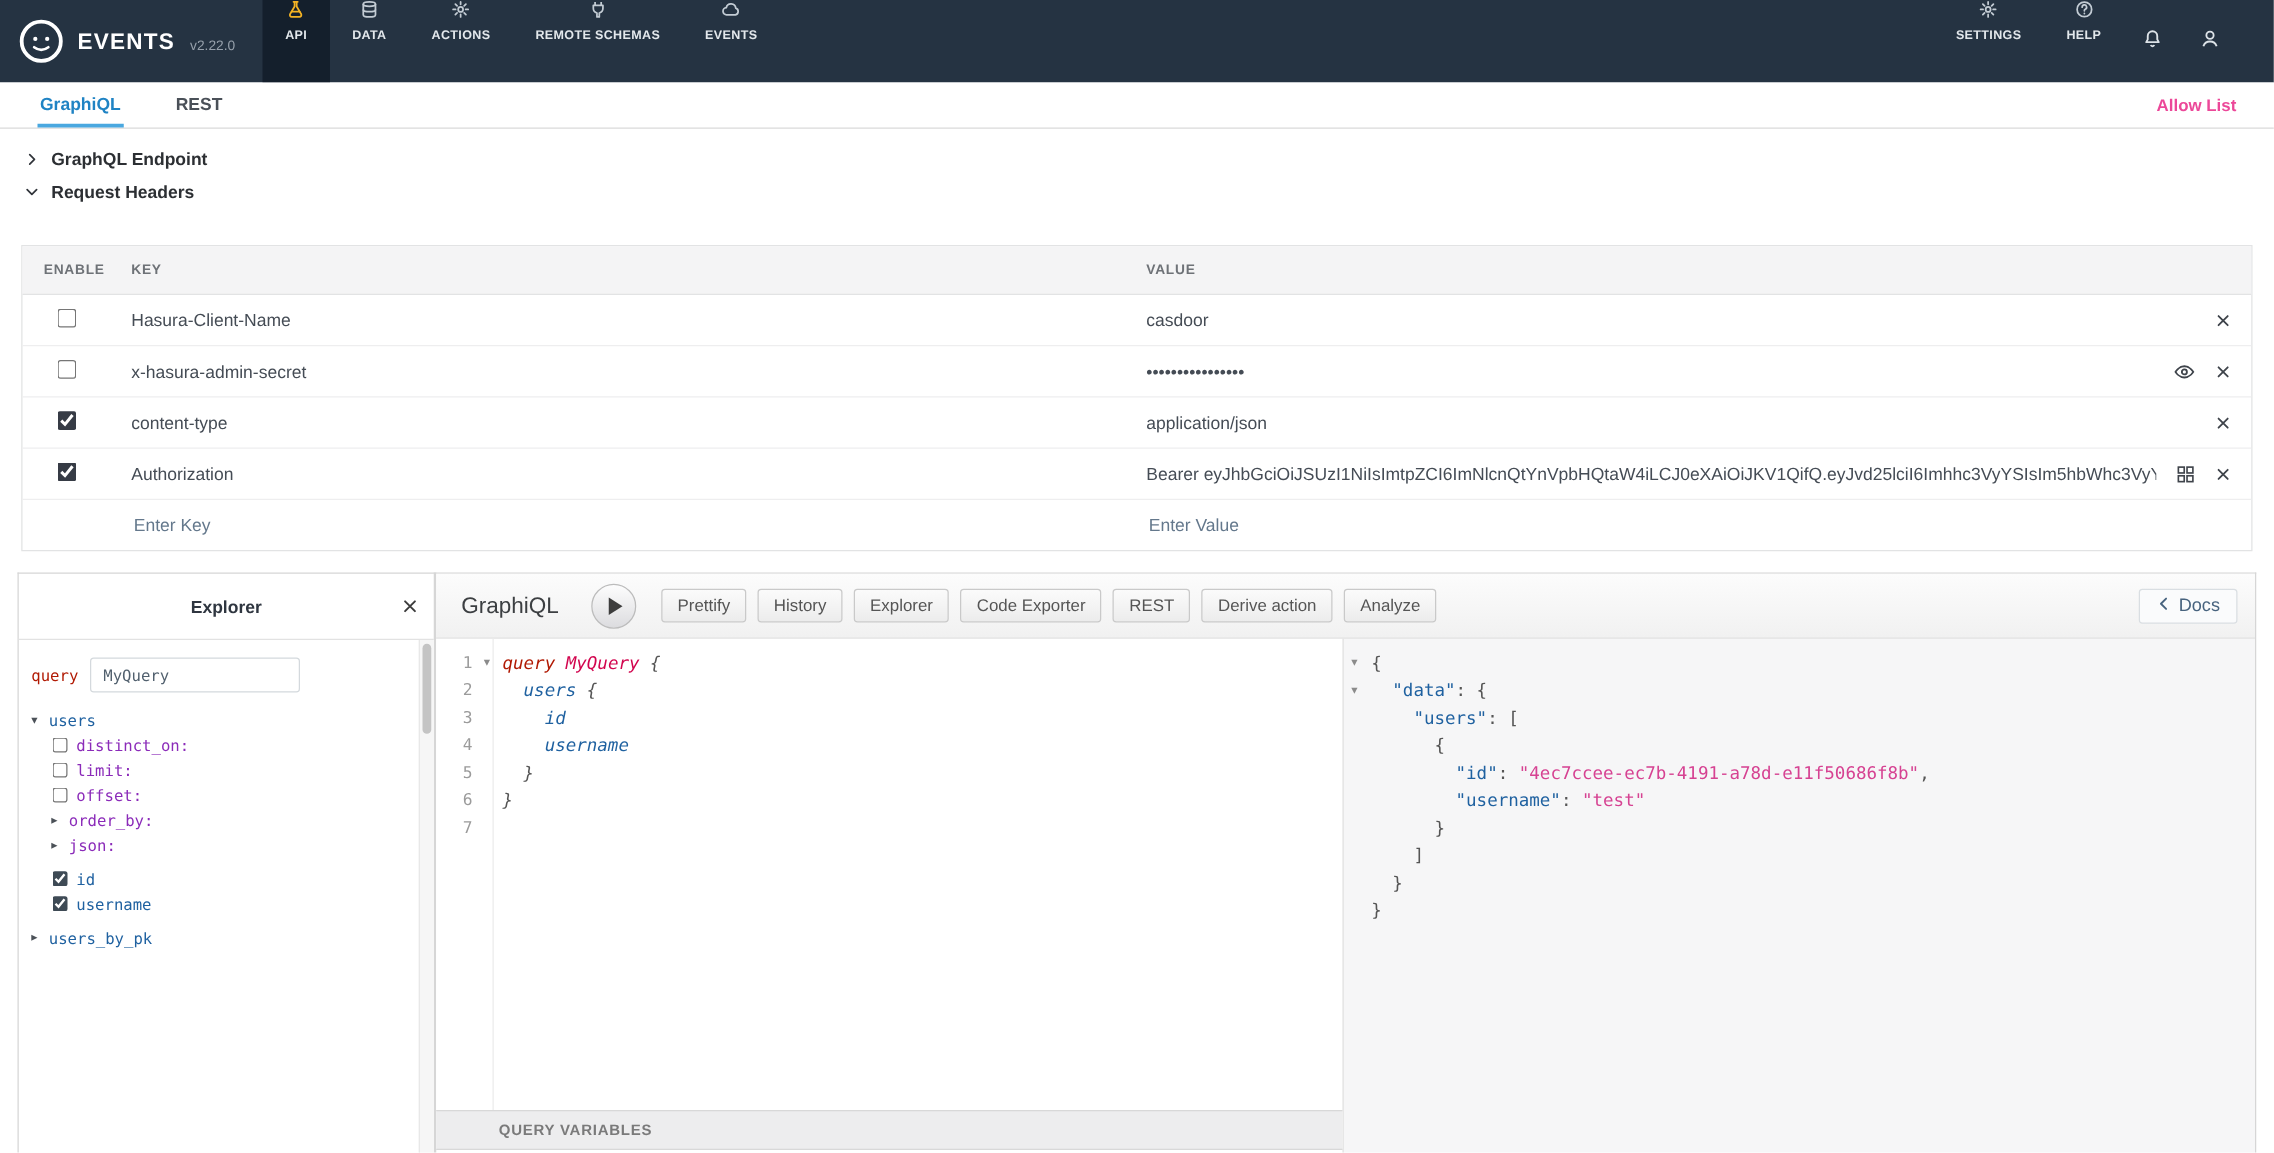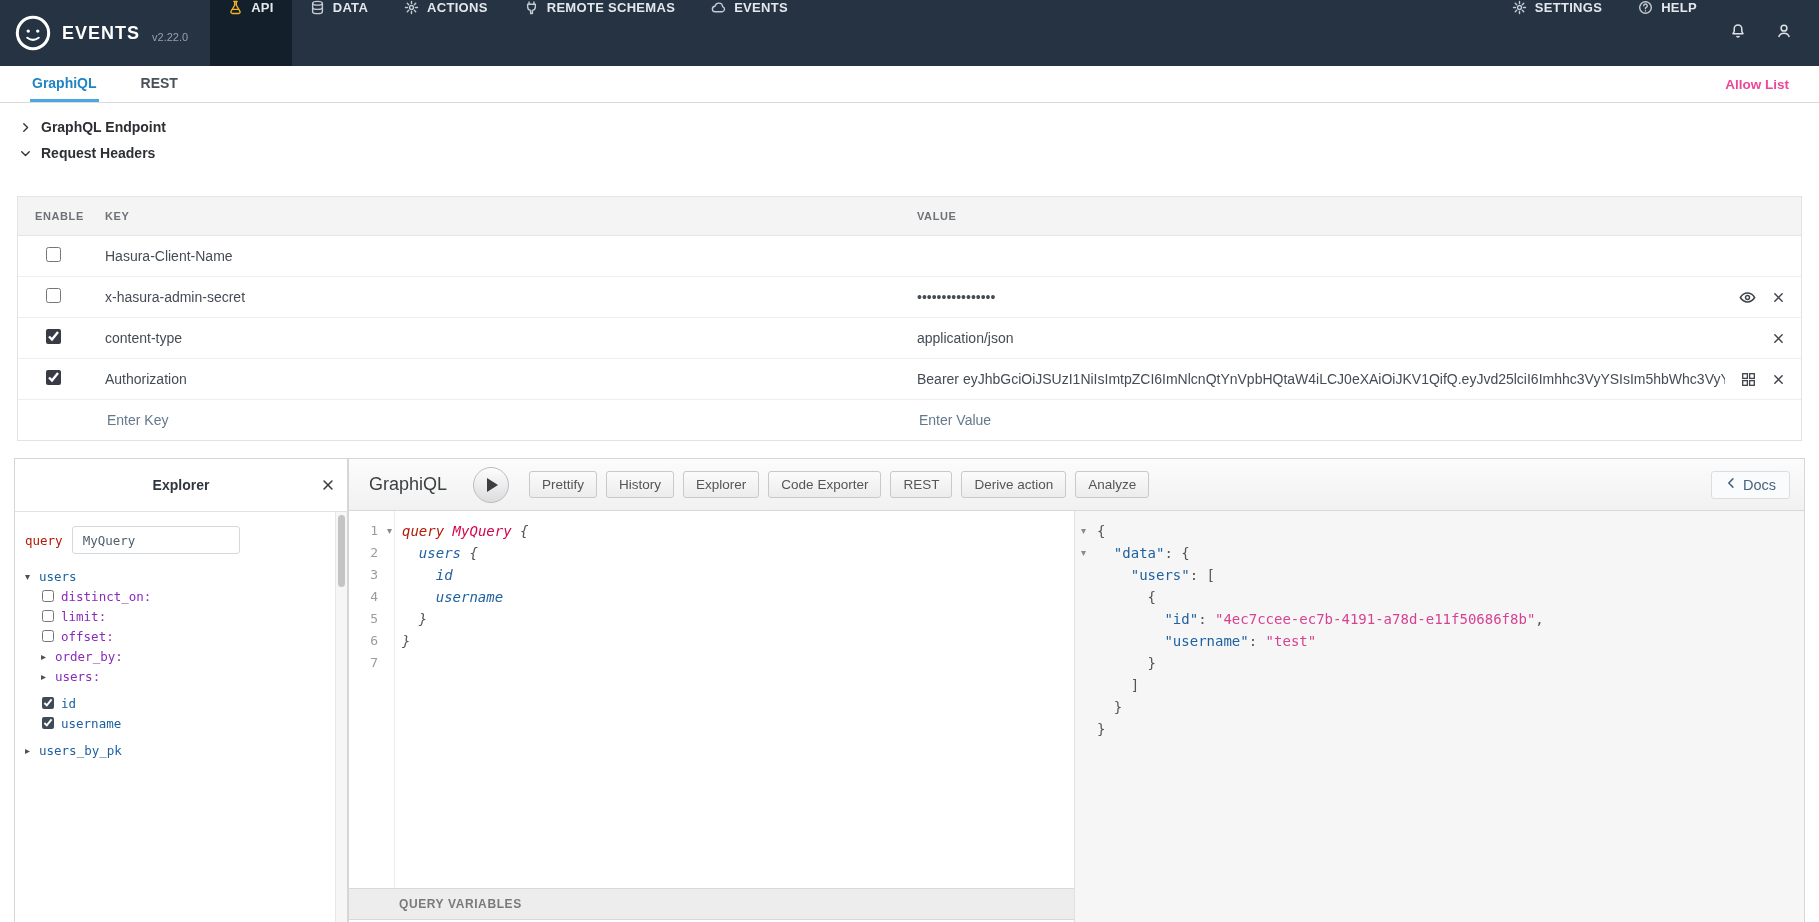--- a/index.html
+++ b/index.html
@@ -5,25 +5,25 @@
   html,body{margin:0;padding:0;width:1819px;height:922px;overflow:hidden;background:#fff;
     font-family:"Liberation Sans",sans-serif;-webkit-font-smoothing:antialiased;}
   #app{position:absolute;inset:0;}
 
   
   .navbar{position:absolute;top:0;left:0;right:0;height:66px;background:#253342;display:flex;align-items:stretch;color:#fff;}
   .brand{display:flex;align-items:center;gap:10px;padding:0 22px 0 14px;cursor:pointer;}
   .brand-name{font-size:18px;font-weight:700;letter-spacing:1px;}
   .brand-version{font-size:11px;color:#96a0ab;margin:7px 0 0 2px;}
   .nav-items{display:flex;align-items:stretch;}
-  .nav-item{display:flex;align-items:flex-start;gap:8px;padding:0 18px;font-size:13px;font-weight:700;letter-spacing:.3px;color:#e3e8ec;cursor:pointer;}
+  .nav-item{display:flex;align-items:center;gap:8px;padding:0 18px;font-size:10px;font-weight:700;letter-spacing:.3px;color:#e3e8ec;cursor:pointer;flex-direction:column;}
   .nav-item .nico{display:flex;color:#c3ccd4;}
   .nav-item.active{background:#141f2c;}
   .nav-item.active .nico{color:#F4B324;}
-  .nav-right{margin-left:auto;display:flex;align-items:stretch;padding-right:12px;}
+  .nav-right{margin-left:auto;display:flex;align-items:stretch;padding-right:28px;}
   .nav-iconbtn{display:flex;align-items:center;padding:0 15px;color:#dde3e8;cursor:pointer;}
 
   
   .tabbar{position:absolute;top:66px;left:0;right:0;height:37px;border-bottom:1px solid #dadada;display:flex;align-items:stretch;padding:0 30px;background:#fff;box-sizing:border-box;}
   .tabs{display:flex;gap:40px;}
   .tab{display:flex;align-items:center;font-size:14px;font-weight:600;color:#4a5058;cursor:pointer;border-bottom:3px solid transparent;padding:0 2px;box-sizing:border-box;}
   .tab.active{color:#1f83c4;border-bottom-color:#4aa8e0;}
   .allow-list{margin-left:auto;display:flex;align-items:center;font-size:13.5px;font-weight:600;color:#ec4899;cursor:pointer;}
 
   
@@ -227,20 +227,28 @@
   <div class="headers-table">
     <div class="thead">
       <div>ENABLE</div>
       <div>KEY</div>
       <div>VALUE</div>
     </div>
     <div id="table-rows">
         <div class="trow">
           <div class="cell-enable"><input type="checkbox" style=""></div>
           <div class="cell-key"><span class="cell-text">Hasura-Client-Name</span></div>
+          <div class="cell-value">
+            <span class="cell-text val">casdoor</span>
+            <span class="row-icon">
+              <svg viewBox="0 0 16 16" width="13" height="13" fill="none" stroke="currentColor" stroke-width="1.8" stroke-linecap="round">
+                <path d="M3.5 3.5l9 9M12.5 3.5l-9 9"></path>
+              </svg>
+            </span>
+          </div>
         </div>
         <div class="trow">
           <div class="cell-enable"><input type="checkbox" style=""></div>
           <div class="cell-key"><span class="cell-text">x-hasura-admin-secret</span></div>
           <div class="cell-value">
             <span class="cell-text val">••••••••••••••••</span>
             <span class="row-icon">
               <svg viewBox="0 0 16 16" width="17" height="17" fill="none" stroke="currentColor" stroke-width="1.4">
                 <path d="M1.3 8S3.8 3.8 8 3.8 14.7 8 14.7 8 12.2 12.2 8 12.2 1.3 8 1.3 8z"></path>
                 <circle cx="8" cy="8" r="1.9"></circle>
@@ -327,21 +335,21 @@
           <div class="ex-row ind">
             <input type="checkbox" class="ex-cb" style="">
             <span class="ex-arg">offset:</span>
           </div>
           <div class="ex-row ind">
             <span class="ex-arrow">▸</span>
             <span class="ex-arg">order_by:</span>
           </div>
           <div class="ex-row ind">
             <span class="ex-arrow">▸</span>
-            <span class="ex-arg">users:</span>
+            <span class="ex-arg">json:</span>
           </div>
           <div class="ex-row gap ind">
             <input type="checkbox" class="ex-cb" checked="" style="">
             <span class="ex-field">id</span>
           </div>
           <div class="ex-row ind">
             <input type="checkbox" class="ex-cb" checked="" style="">
             <span class="ex-field">username</span>
           </div>
           <div class="ex-row gap">

